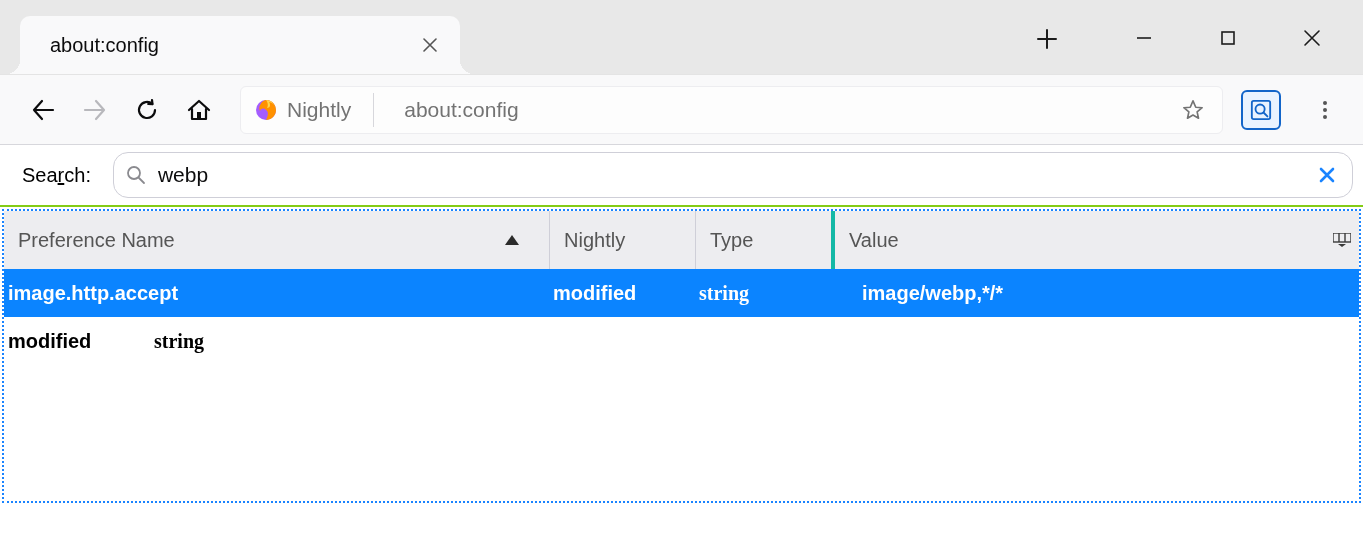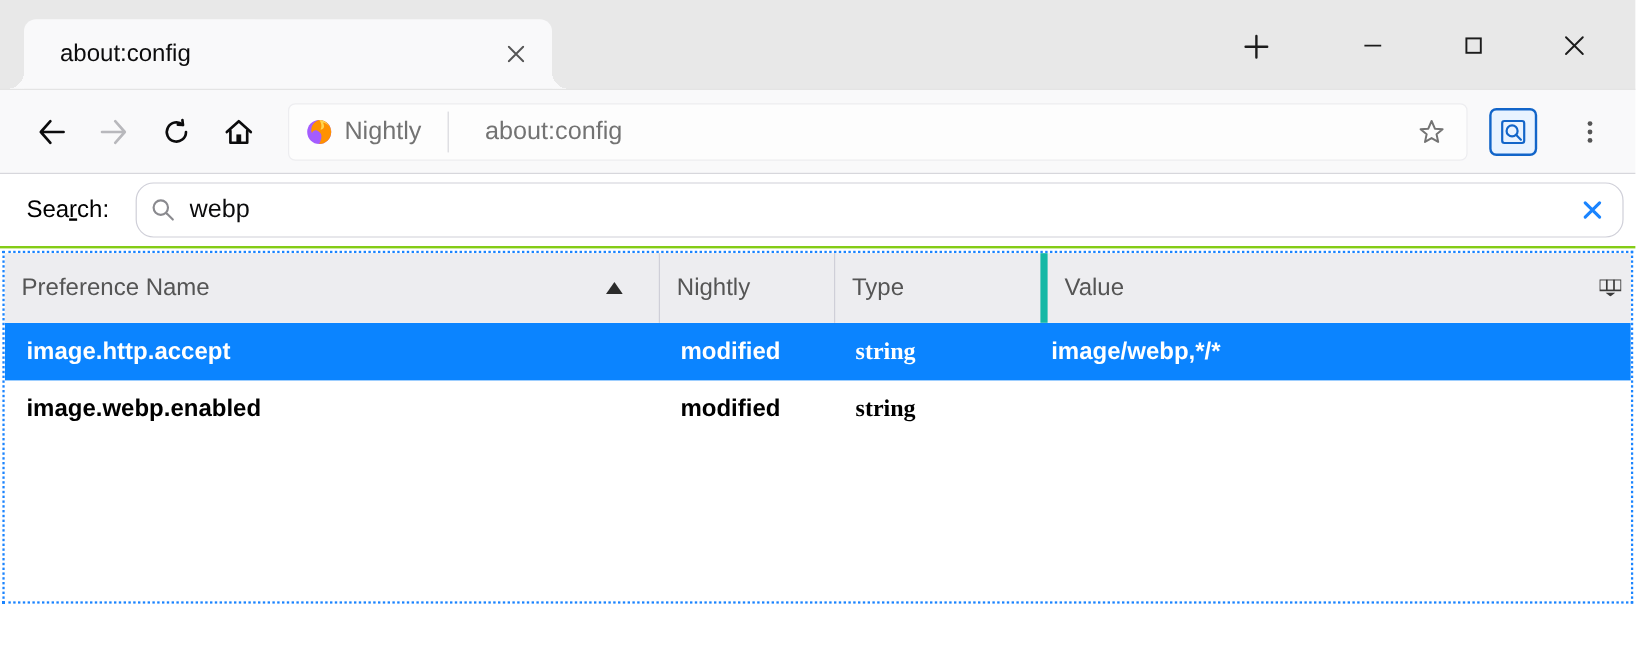--- a/index.html
+++ b/index.html
@@ -142,34 +142,34 @@
     }
     .col {
       height:100%;
       display:flex;
       align-items:center;
       padding-left: 14px;
     }
     .col.name   { width: 545px; position:relative; }
     .col.status { width: 146px; border-left:1px solid #cfcfd8;}
     .col.type   { width: 136px; border-left:1px solid #cfcfd8;}
-    .col.value  { flex:1;      border-left:6px solid #14b8a6;margin-left:36px;}
+    .col.value  { flex:1;      border-left:4px solid #14b8a6;}
     .col.name .sort-triangle {
       position:absolute; right:30px; top:50%; transform:translateY(-50%);
     }
     .col-headers .picker {
       position:absolute; right:4px; top:50%; transform:translateY(-50%); width:26px;height:26px;
       display:flex;align-items:center;justify-content:center;color:#3a3a3a;cursor:pointer;
     }
     .rows { flex:1; background:#fff; overflow:auto; }
     .row {
       height:48px; display:flex; align-items:center; font-size:20px; font-weight:700; cursor:pointer;
     }
     .row.selected { background:#0b84ff; color:#fff; }
-    .row .c { padding-left: 18px; }
+    .row .c { padding-left: 4px; }
     .row .c.name   { width: 545px; }
     .row .c.status { width: 146px; }
     .row .c.type   { width: 136px; font-family: Liberation Serif, serif; }
     .row .c.value  { flex:1;margin-left:27px; }
 
     svg { display:block; }
   </style>
 </head>
 <body>
 
@@ -312,18 +312,17 @@
     </span>
   </div>
   <div class="rows" id="rows">
       <div class="row selected">
         <div class="c name">image.http.accept</div>
         <div class="c status">modified</div>
         <div class="c type">string</div>
         <div class="c value">image/webp,*/*</div>
       </div>
       <div class="row">
-        <div class="c name">image.webp.enabled</div>
         <div class="c status">modified</div>
         <div class="c type">string</div>
       </div>
     </div>
 </div>
 
 </body></html>

